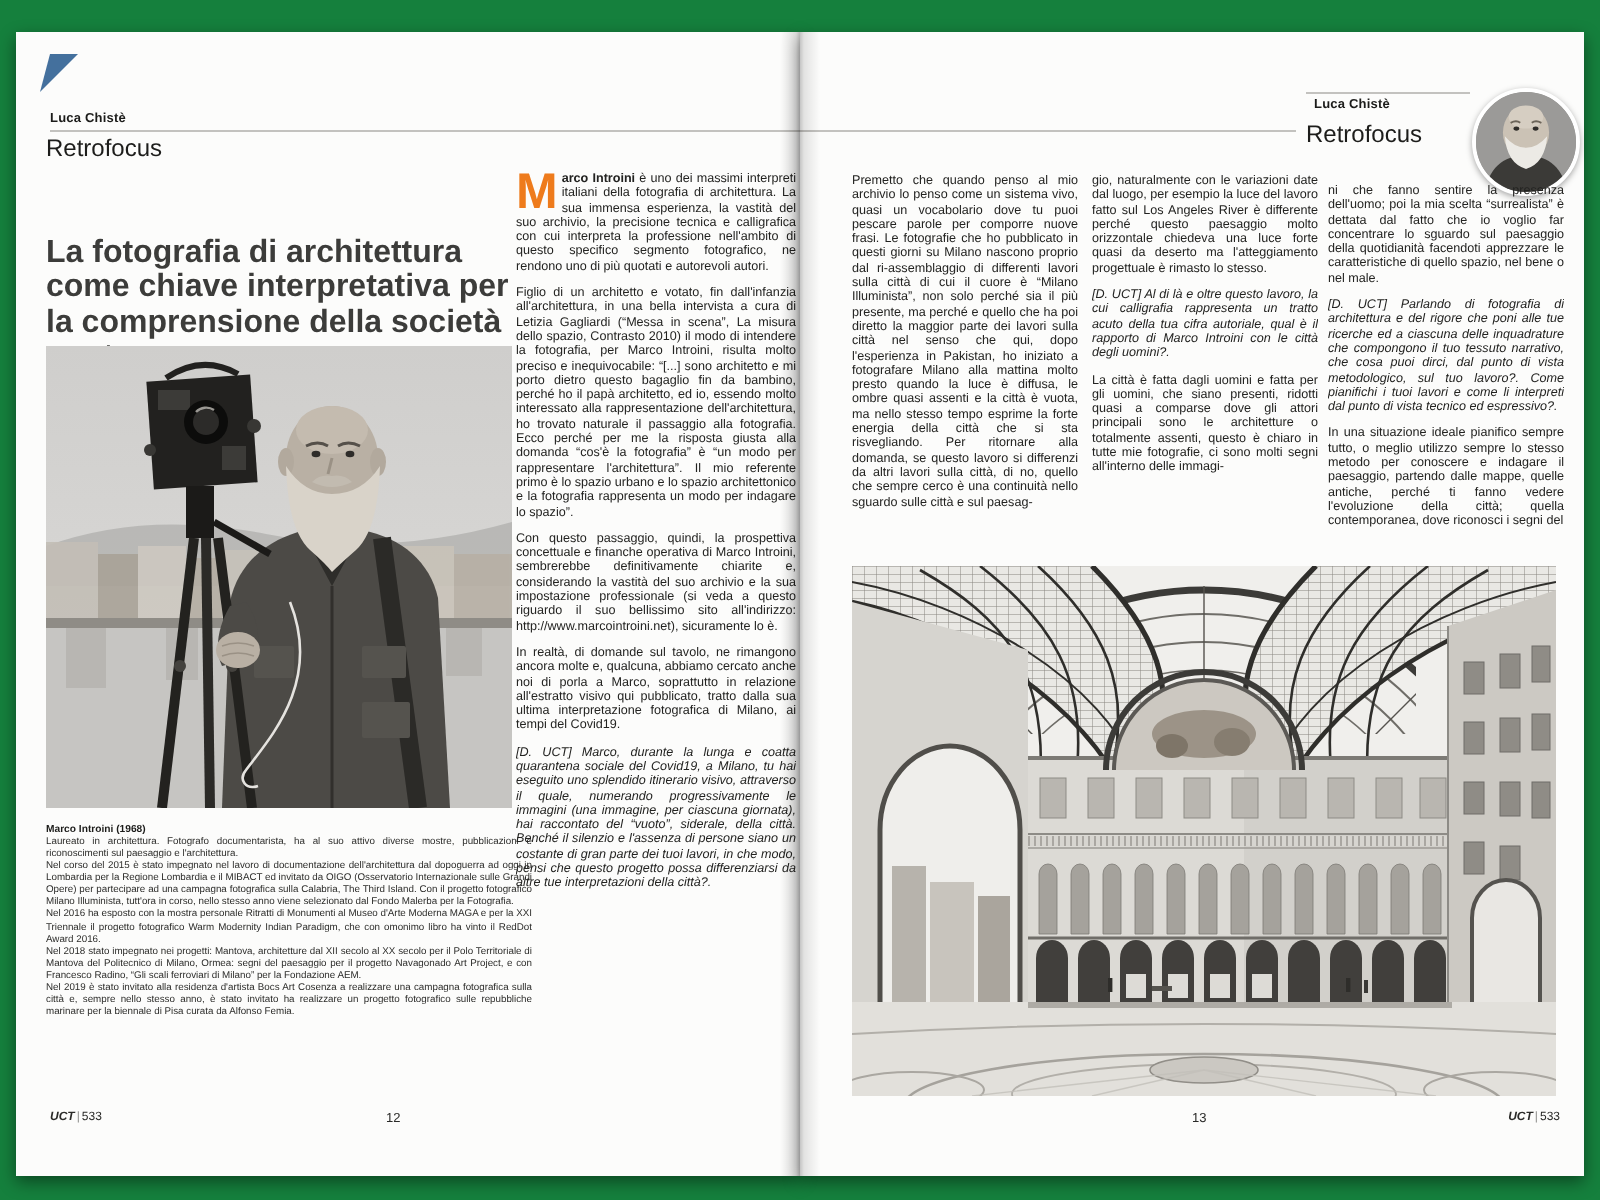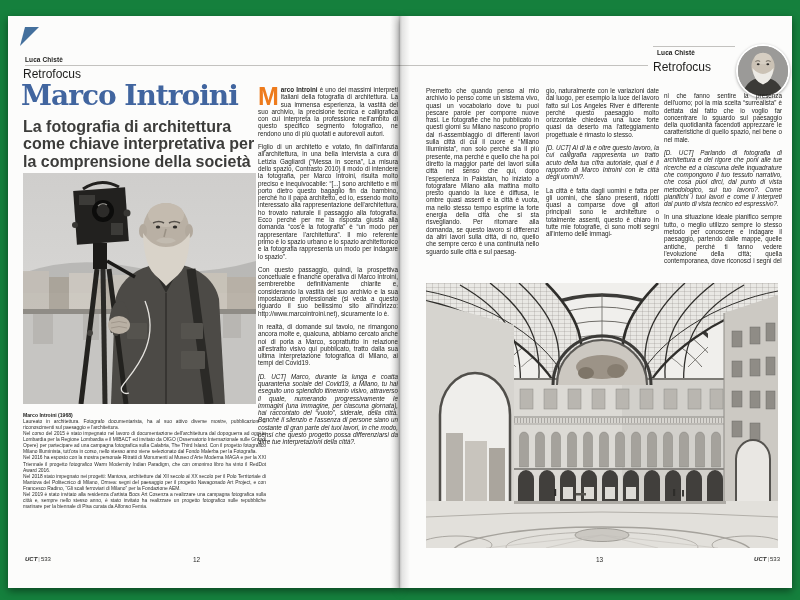--- a/index.html
+++ b/index.html
@@ -47,21 +47,20 @@
   <div class="page left">
 
     <svg class="abs corner" viewBox="0 0 20 20">
       <polygon points="5,0 19,0 0,19" fill="#44709d"></polygon>
     </svg>
 
     <div class="abs author" style="left:17px;top:40px;">Luca Chistè</div>
     <div class="abs rule" style="left:17px;right:0;top:49px;"></div>
     <div class="abs section" style="left:15px;top:51px;">Retrofocus</div>
 
-    <h1 class="abs title" style="left:13px;top:66px;width:260px;">Marco Introini</h1>
     <div class="abs subtitle" style="left:15px;top:102px;width:236px;">La fotografia di architettura come chiave interpretativa per la comprensione della società contemporanea</div>
 
     <svg class="abs" style="left:15px;top:157px;" width="233" height="231" viewBox="0 0 233 231">
       <defs>
         <linearGradient id="skyg" x1="0" y1="0" x2="0" y2="1">
           <stop offset="0" stop-color="#cfcecc"></stop>
             <stop offset="1" stop-color="#dedddb"></stop>
         </linearGradient>
       </defs>
       <rect width="233" height="231" fill="url(#skyg)"></rect>

